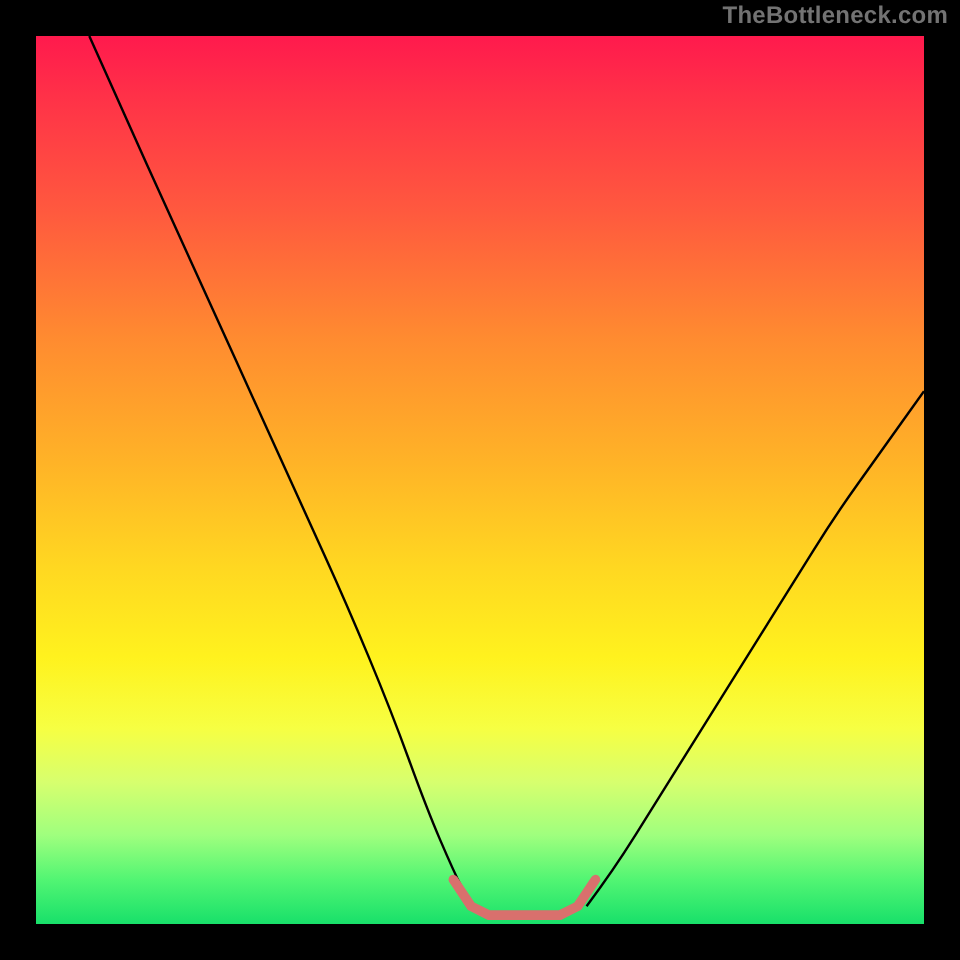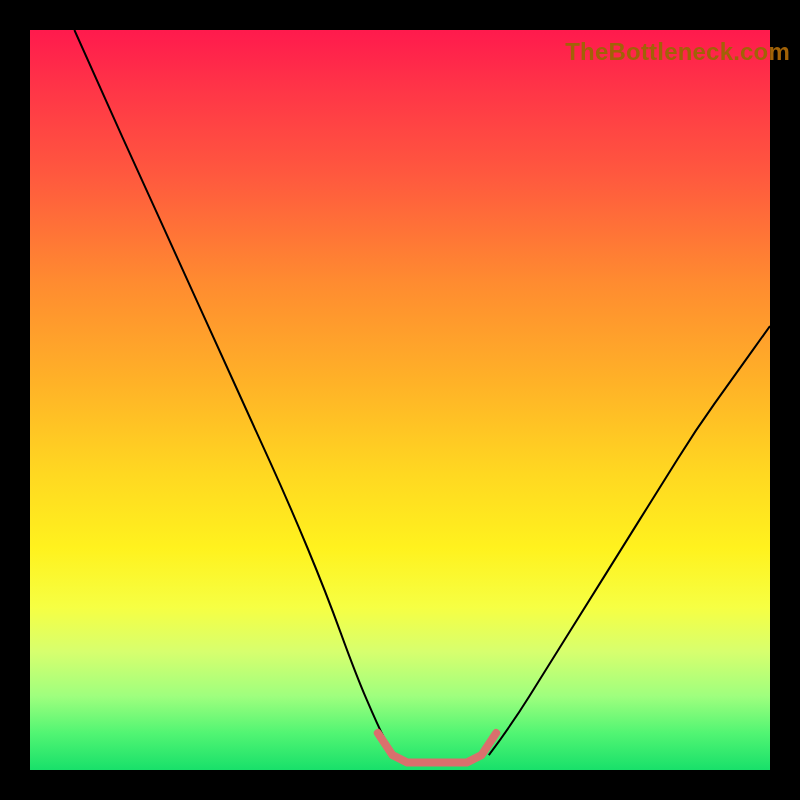--- a/index.html
+++ b/index.html
@@ -14,26 +14,25 @@
   .frame {
     position: relative;
     width: 800px;
     height: 800px;
     background: #000;
   }
   .watermark {
     position: absolute;
     top: 2px;
     right: 10px;
-    color: #a16207;
-    font-size: 24px;
+    color: #737373;
+    font-size: 20px;
     font-weight: bold;
     letter-spacing: 0.2px;
     z-index: 5;
-    margin-top: 36px;
   }
   .plot {
     position: absolute;
     left: 30px;
     top: 30px;
     width: 740px;
     height: 740px;
     
     background: linear-gradient(to bottom,
       #ff1a4d 0%,

